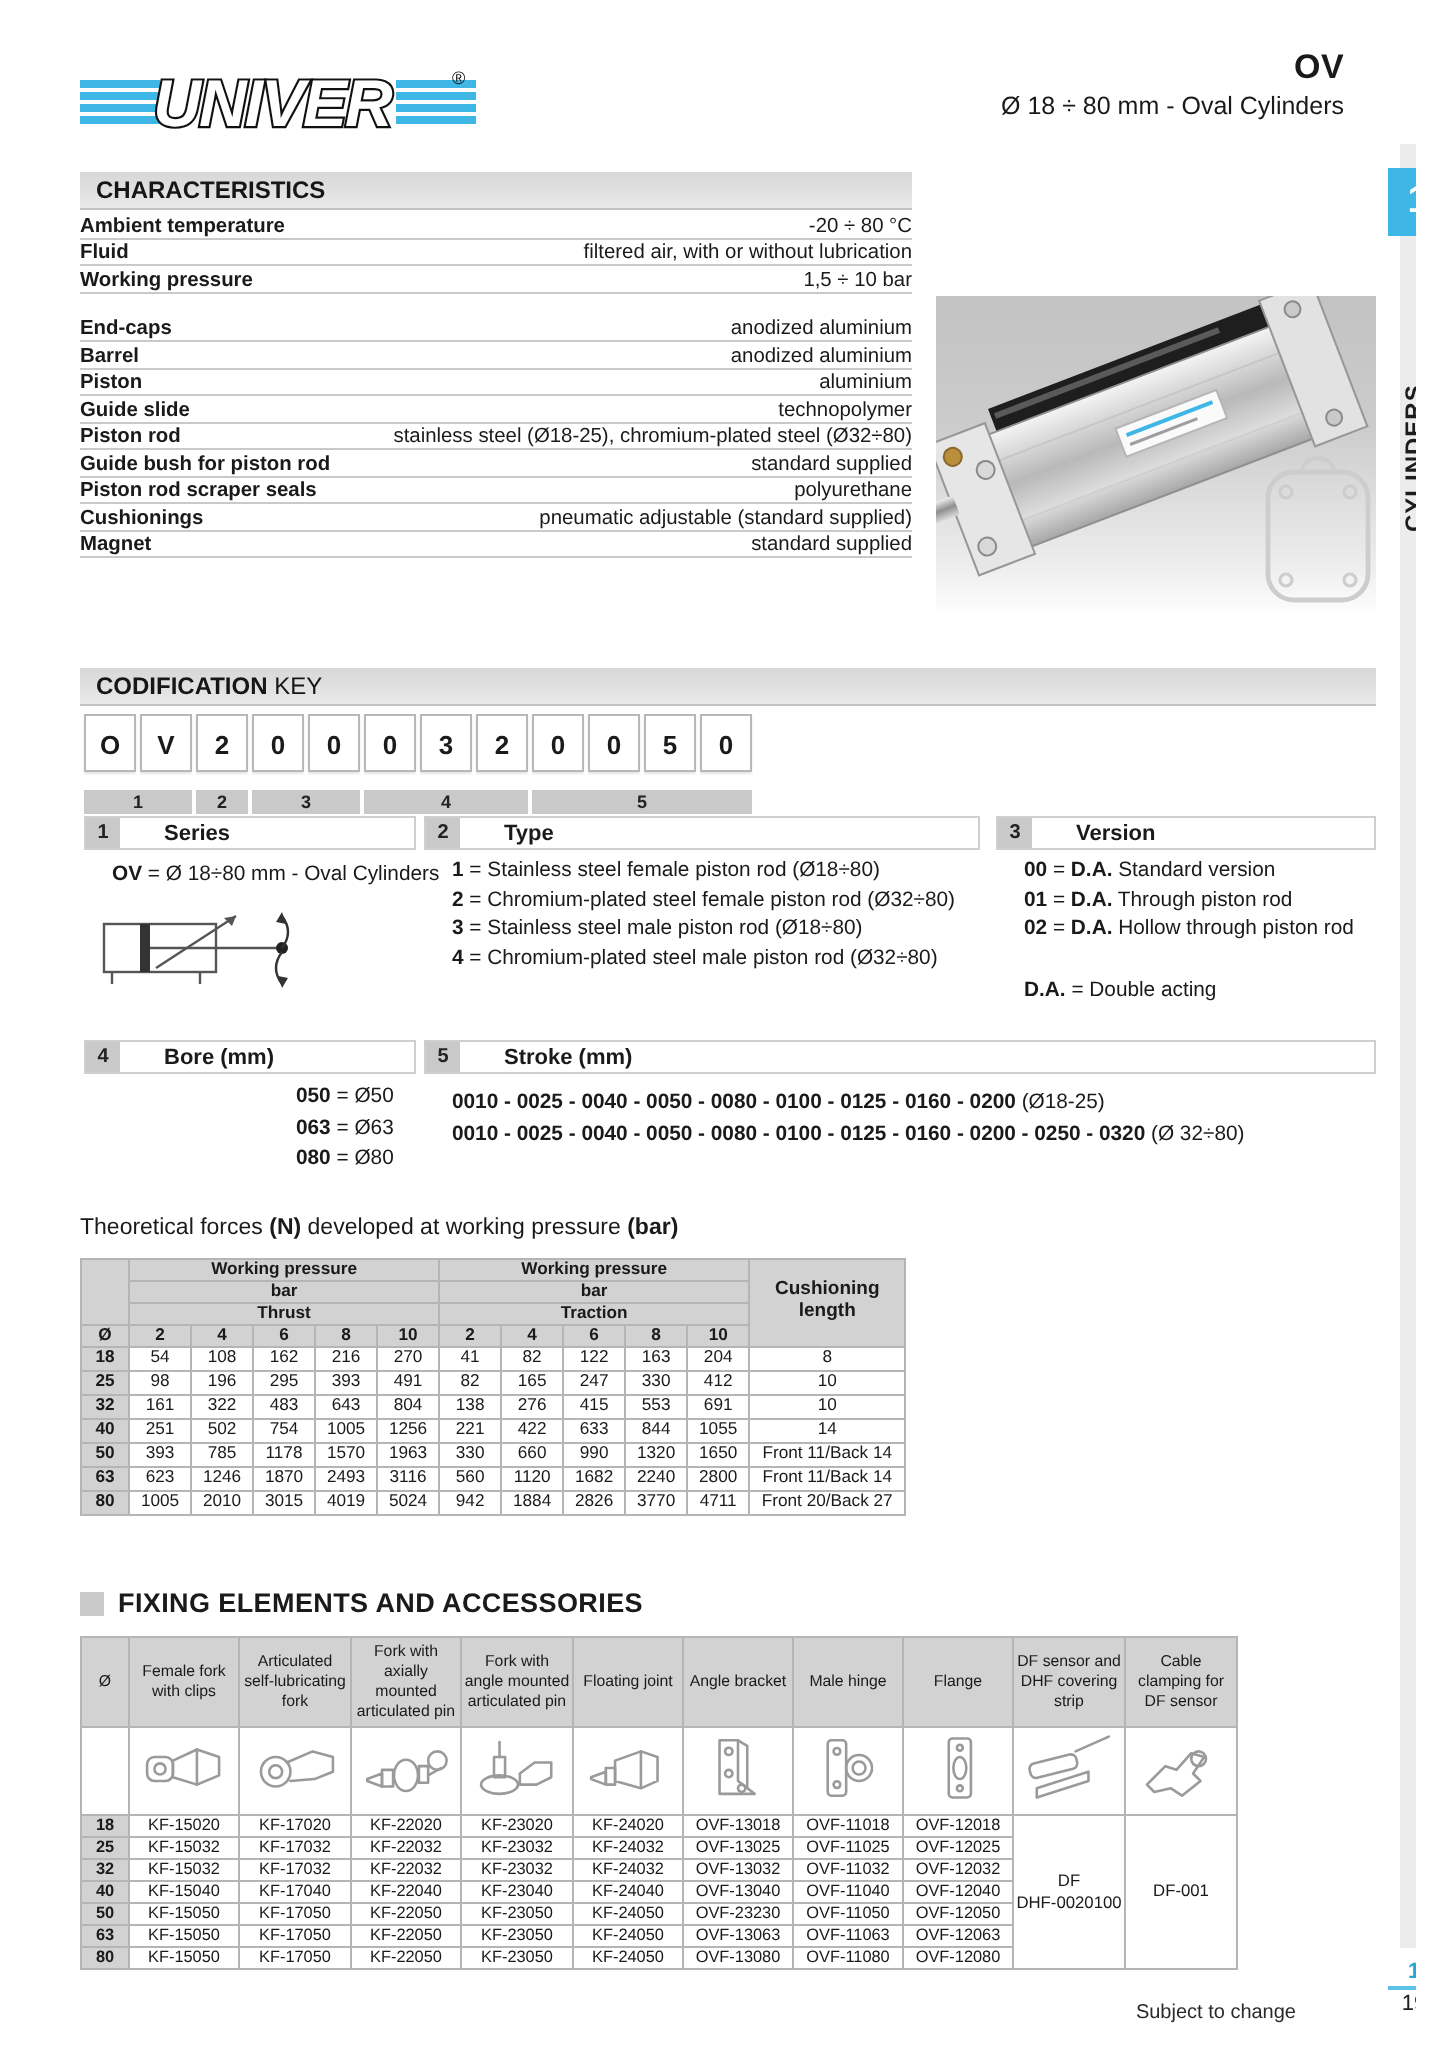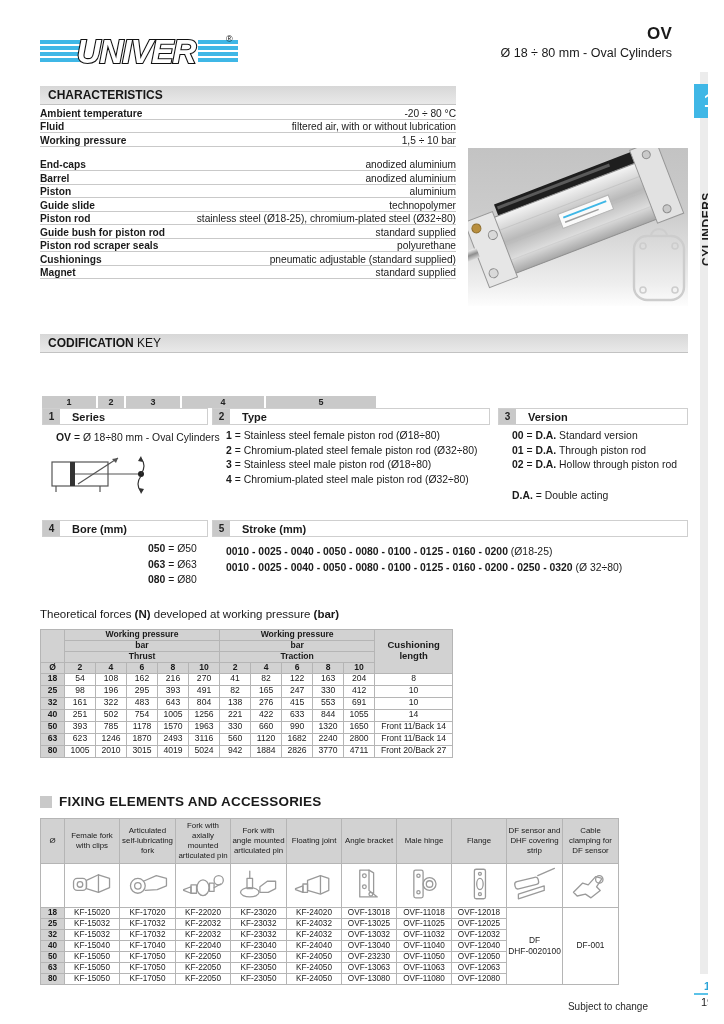--- a/index.html
+++ b/index.html
@@ -49,21 +49,21 @@
               background:#fff; text-align:center; line-height:29px; font-size:13px; font-weight:600;
               box-shadow:0 1px 1px rgba(0,0,0,0.10); }
   .code-groups { left:42px; top:391px; white-space:nowrap; }
   .code-grp { display:inline-block; height:12px; margin-right:2px; background:#c9c9c9; color:#222;
               text-align:center; line-height:12px; font-size:9px; font-weight:bold; }
 
   
   .sec-head { height:17px; border:1px solid #cfcfcf; background:#fff; display:flex; align-items:stretch; }
   .sec-badge { width:17px; background:#c9c9c9; color:#222; font-size:10px; font-weight:bold;
                text-align:center; line-height:16px; }
-  .sec-title { font-size:11px; font-weight:bold; line-height:16px; padding-left:12px; }
+  .sec-title { font-size:11px; font-weight:bold; line-height:16px; padding-left:22px; }
   .opt { font-size:10.4px; line-height:14.5px; white-space:nowrap; }
   .opt b { font-weight:bold; }
   .schematic { left:48px; top:446px; width:124px; height:54px; }
   .da-note { left:512px; top:489px; }
 
   
   .forces-heading { left:40px; top:608px; font-size:11.5px; }
   .forces-heading b { font-weight:bold; }
   table { border-collapse:collapse; table-layout:fixed; }
   th,td { border:1px solid #b5b5b5; overflow:hidden; }
@@ -222,20 +222,21 @@
       <circle cx="13" cy="18" r="3" stroke-width="1.6"></circle>
         <circle cx="45" cy="18" r="3" stroke-width="1.6"></circle>
       <circle cx="13" cy="62" r="3" stroke-width="1.6"></circle>
         <circle cx="45" cy="62" r="3" stroke-width="1.6"></circle>
     </svg>
   </div>
 
   <div class="abs bar cod-bar">
     <b>CODIFICATION</b><span class="rest"> KEY</span>
   </div>
+  <div class="abs code-boxes"><div class="code-box">O</div><div class="code-box">V</div><div class="code-box">2</div><div class="code-box">0</div><div class="code-box">0</div><div class="code-box">0</div><div class="code-box">3</div><div class="code-box">2</div><div class="code-box">0</div><div class="code-box">0</div><div class="code-box">5</div><div class="code-box">0</div></div>
   <div class="abs code-groups"><div class="code-grp" style="width: 54px;">1</div><div class="code-grp" style="width: 26px;">2</div><div class="code-grp" style="width: 54px;">3</div><div class="code-grp" style="width: 82px;">4</div><div class="code-grp" style="width: 110px;">5</div></div>
 
   <div class="abs sec-head" style="left:42px; top:408px; width:166px;">
     <div class="sec-badge">1</div>
     <div class="sec-title">Series</div>
   </div>
   <div class="abs opt" style="left:56px; top:431px;">
     <b>OV</b> <span>=</span> <span>Ø 18÷80 mm - Oval Cylinders</span>
   </div>
   <div class="abs schematic">

